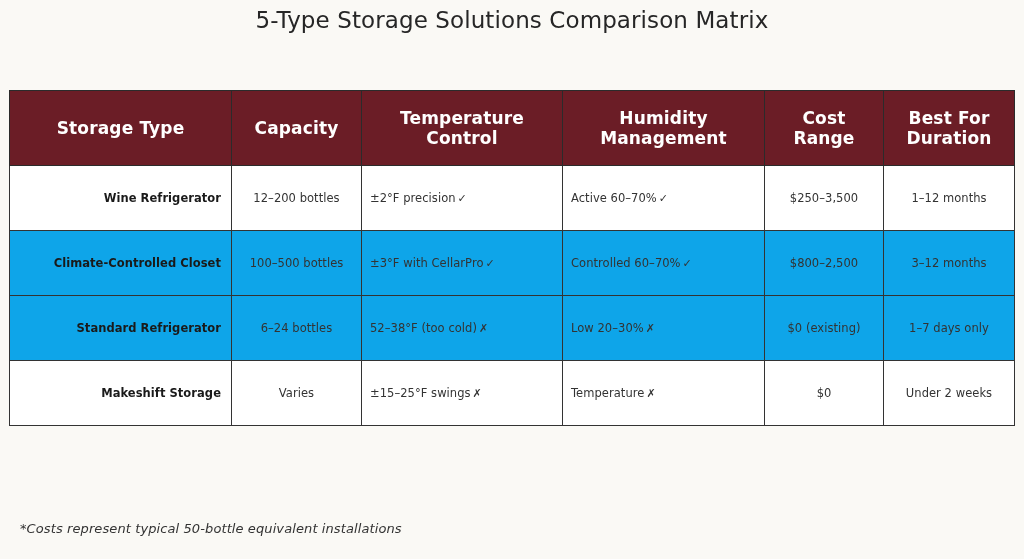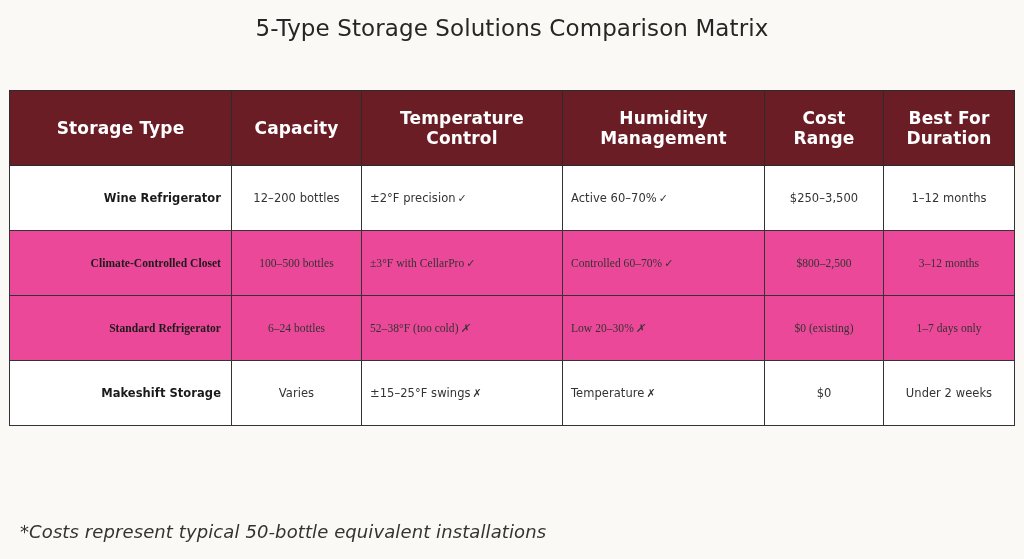--- a/index.html
+++ b/index.html
@@ -27,21 +27,21 @@
   .title {
     position: absolute;
     top: 0;
     left: 0;
     width: 1024px;
     text-align: center;
     font-size: 23px;
     font-weight: 400;
     color: #262626;
     letter-spacing: 0.1px;
-    padding-top: 15px;
+    padding-top: 7px;
     box-sizing: border-box;
   }
 
   
   .table-wrap {
     position: absolute;
     left: 9px;
     top: 90px;
     width: 1005px;
   }
@@ -77,21 +77,21 @@
     height: 64px;
     font-size: 11.5px;
     color: #333333;
     border: 1.1px solid #333333;
     vertical-align: middle;
     padding: 0 10px;
     letter-spacing: 0.05px;
   }
 
   tbody tr.odd td { background: #ffffff; }
-  tbody tr.even td { background: #ec4899; font-family: Liberation Serif, serif; }
+  tbody tr.even td { background: #0ea5e9; }
 
   td.col-type {
     text-align: right;
     font-weight: bold;
     color: #1a1a1a;
     padding-left: 13px;
   }
   td.col-capacity   { text-align: center; }
   td.col-temp       { text-align: left; padding-left: 8px; }
   td.col-humidity   { text-align: left; padding-left: 8px; }
@@ -103,21 +103,21 @@
     color: #333333;
   }
   .mark-yes { margin-left: 2px; }
   .mark-no  { margin-left: 2px; font-style: italic; }
 
   
   .footnote {
     position: absolute;
     left: 20px;
     top: 521px;
-    font-size: 18px;
+    font-size: 13px;
     font-style: italic;
     color: #333333;
     letter-spacing: 0.1px;
   }
 </style>
 </head>
 <body>
 
 <div class="page">
 

